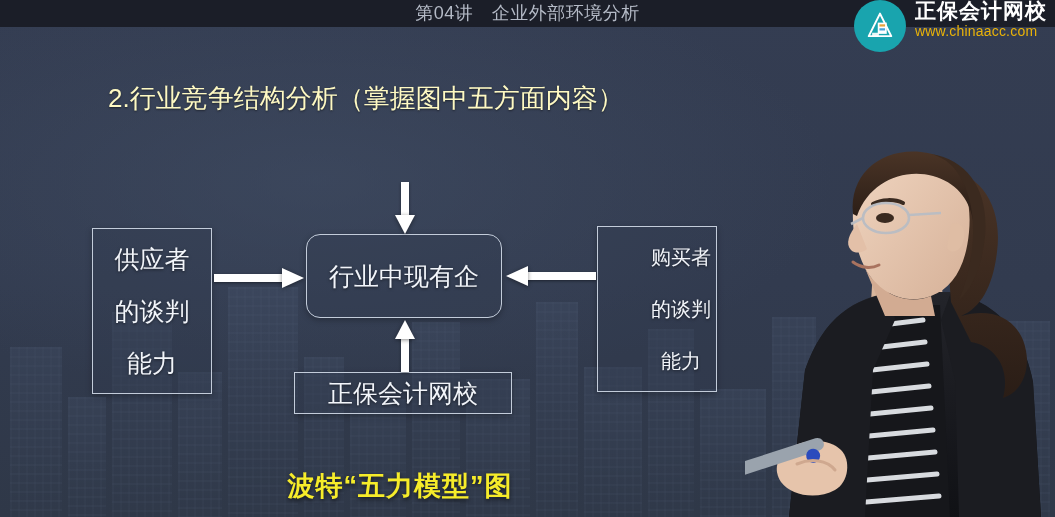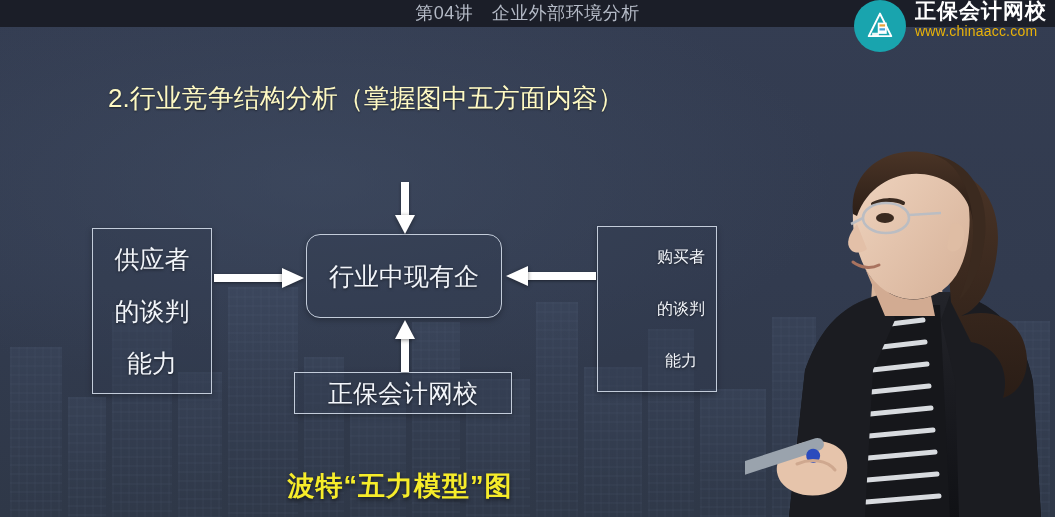--- a/index.html
+++ b/index.html
@@ -139,21 +139,21 @@
     justify-content: center;
     color: #f2f5fa;
     text-shadow: 0 1px 3px rgba(0,0,0,0.55);
     box-shadow: 0 2px 6px rgba(0,0,0,0.28);
   }
   .node .ln { white-space: pre; display: block; }
 
   #node-new      { left: 281px; top: 140px; width: 243px; height: 42px; font-size: 25px; }
   #node-core     { left: 306px; top: 234px; width: 196px; height: 84px; font-size: 25px; line-height: 38px; border-radius: 14px; }
   #node-supplier { left: 92px;  top: 228px; width: 120px; height: 166px; font-size: 25px; line-height: 52px; }
-  #node-buyer    { left: 597px; top: 226px; width: 120px; height: 166px; font-size: 16px; line-height: 52px; padding-left: 48px; }
+  #node-buyer    { left: 597px; top: 226px; width: 120px; height: 166px; font-size: 20px; line-height: 52px; padding-left: 48px; }
   #node-subst    { left: 294px; top: 372px; width: 218px; height: 42px; font-size: 25px; }
 
   
   .arrow { position: absolute; }
   .arrow .shaft { position: absolute; background: #ffffff; box-shadow: 0 1px 3px rgba(0,0,0,0.45); }
   .arrow .head  { position: absolute; width: 0; height: 0; filter: drop-shadow(0 1px 2px rgba(0,0,0,0.45)); }
 
   
   #arrow-down { left: 395px; top: 182px; width: 20px; height: 52px; }
   #arrow-down .shaft { left: 6px; top: 0; width: 8px; height: 36px; }

